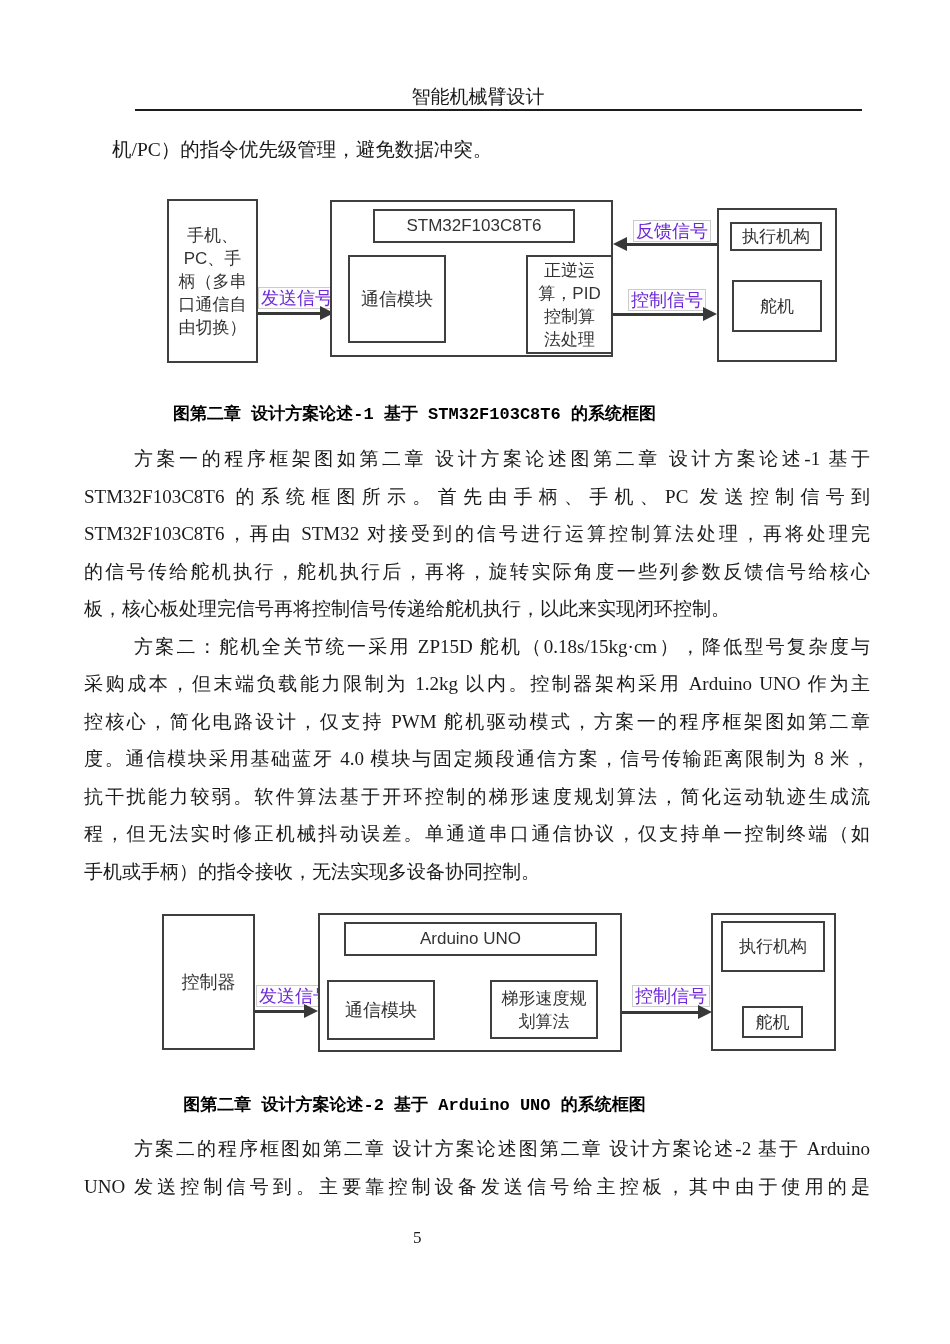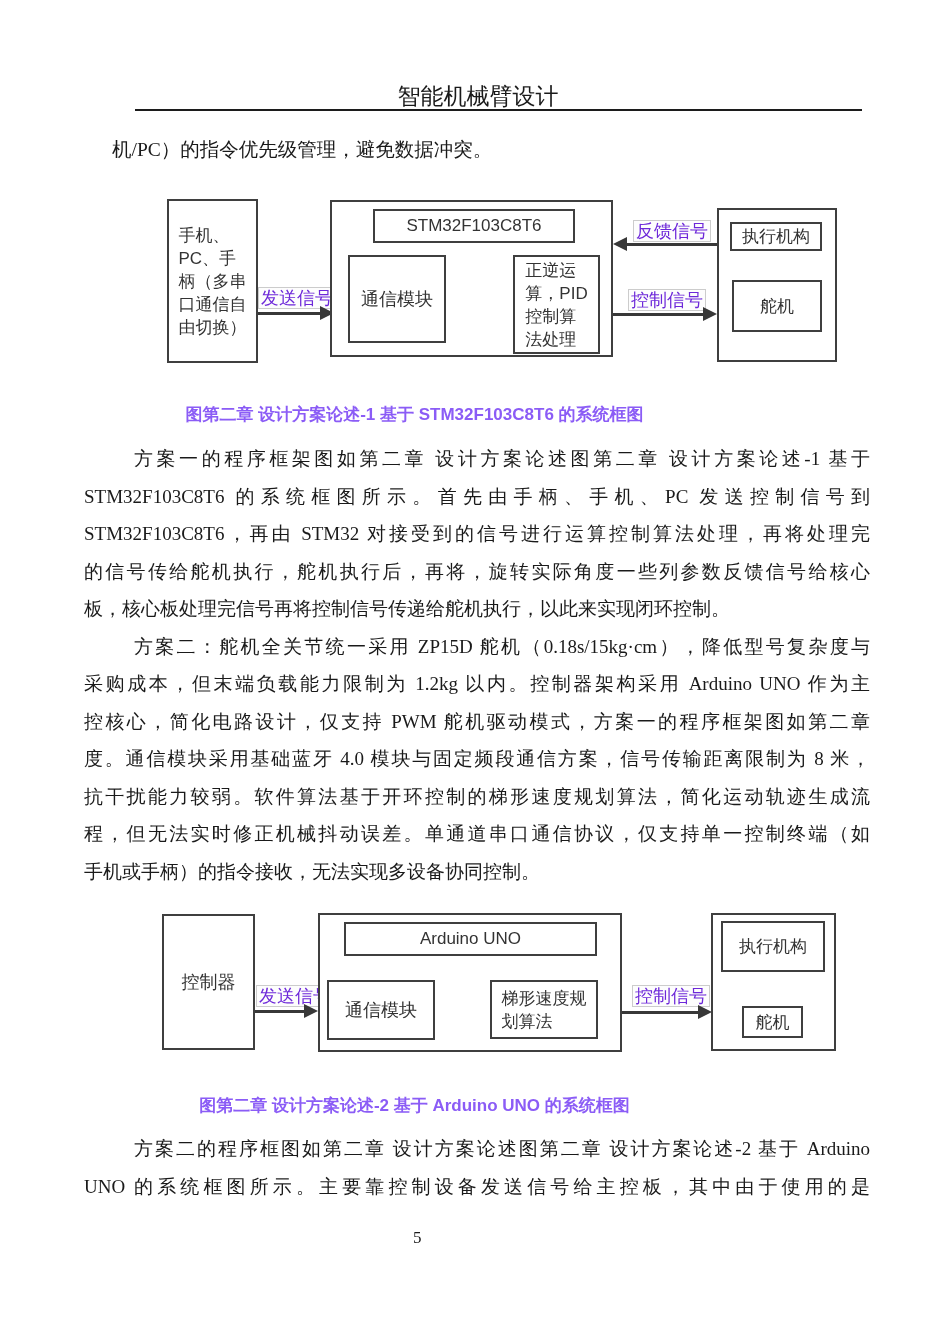--- a/index.html
+++ b/index.html
@@ -2,39 +2,39 @@
 <html><head>
 <meta charset="utf-8">
 <style>
   html,body{margin:0;padding:0;background:#ffffff;}
   .page{position:relative;width:950px;height:1344px;background:#ffffff;overflow:hidden;
         font-family:"Liberation Serif","DejaVu Serif",serif;color:#1a1a1a;}
   .abs{position:absolute;}
 
   
   .hdr-title{left:0;top:86;width:906px;top:86px;padding-left:50px;box-sizing:border-box;
-             text-align:center;font-size:23px;line-height:22px;}
+             text-align:center;font-size:19px;line-height:22px;}
   .hdr-rule{left:135px;top:109px;width:727px;height:2px;background:#1c1c1c;}
 
   
   .intro{left:112px;top:138px;width:760px;font-size:19.5px;line-height:24px;}
   .bodyblock{left:84px;width:786px;}
   .bline{position:relative;height:37.5px;line-height:37.5px;font-size:19px;}
   .j{text-align:justify;text-align-last:justify;}
   .ind{text-indent:50px;}
 
   
   .caption{left:0;width:804px;padding-left:25px;box-sizing:border-box;text-align:center;
-           font-family:Liberation Sans, sans-serif;font-weight:bold;
-           font-size:17px;line-height:22px;color:#8b5cf6;}
+           font-family:Liberation Mono, monospace;font-weight:bold;
+           font-size:17px;line-height:22px;color:#000000;}
 
   
   .fig{position:absolute;}
   .dbox{position:absolute;box-sizing:border-box;border:2px solid #3f3f3f;background:#ffffff;
-        display:flex;align-items:center;justify-content:center;text-align:left;
+        display:flex;align-items:center;justify-content:center;text-align:center;
         font-family:"Liberation Sans","DejaVu Sans",sans-serif;color:#333333;
         white-space:pre-line;}
   .dwrap{position:absolute;box-sizing:border-box;border:2px solid #3f3f3f;background:#ffffff;}
   .sig{position:absolute;font-family:"Liberation Sans","DejaVu Sans",sans-serif;
        font-size:18px;line-height:20px;color:#6d28d9;background:#fdfdfd;
        border:1px solid #cccccc;padding:0 2px;white-space:nowrap;}
   .h-line{position:absolute;height:3px;background:#383838;}
   .arr-r{position:absolute;width:0;height:0;border-top:7px solid transparent;
          border-bottom:7px solid transparent;border-left:14px solid #383838;}
   .arr-l{position:absolute;width:0;height:0;border-top:7px solid transparent;
@@ -64,21 +64,21 @@
 口通信自
 由切换）</div>
 
     <div class="sig" style="left:98px;top:92px;">发送信号</div>
     <div class="h-line" style="left:98px;top:116.5px;width:62px;"></div>
     <div class="arr-r" style="left:160px;top:111px;"></div>
 
     <div class="dwrap" style="left:170px;top:5px;width:283px;height:157px;"></div>
     <div class="dbox f20" style="left:213px;top:14px;width:202px;height:34px;">STM32F103C8T6</div>
     <div class="dbox f18" style="left:188px;top:60px;width:98px;height:88px;">通信模块</div>
-    <div class="dbox f17" style="left:353px;top:60px;width:87px;height:99px;">正逆运
+    <div class="dbox f17" style="left:366px;top:60px;width:87px;height:99px;">正逆运
 算，PID
 控制算
 法处理</div>
 
     <div class="sig" style="left:473px;top:25px;">反馈信号</div>
     <div class="h-line" style="left:467px;top:47.5px;width:90px;"></div>
     <div class="arr-l" style="left:453px;top:42px;"></div>
 
     <div class="sig" style="left:468px;top:94px;">控制信号</div>
     <div class="h-line" style="left:453px;top:117.5px;width:90px;"></div>
@@ -126,18 +126,18 @@
 
     <div class="dwrap" style="left:556px;top:8px;width:125px;height:138px;"></div>
     <div class="dbox f17" style="left:566px;top:16px;width:104px;height:51px;">执行机构</div>
     <div class="dbox f17" style="left:587px;top:101px;width:61px;height:32px;">舵机</div>
   </div>
 
   <div class="abs caption" style="top:1095px;">图第二章 设计方案论述-2 基于 Arduino UNO 的系统框图</div>
 
   <div class="abs bodyblock" style="top:1130px;">
     <div class="bline j ind">方案二的程序框图如第二章 设计方案论述图第二章 设计方案论述-2 基于 Arduino</div>
-    <div class="bline j">UNO 的系统框图所示。主要靠控制设备发送信号给主控板，其中由于使用的是</div>
+    <div class="bline j">UNO 发送控制信号到。主要靠控制设备发送信号给主控板，其中由于使用的是</div>
   </div>
 
   <div class="abs pagenum">5</div>
 
 </div>
 
 </body></html>

